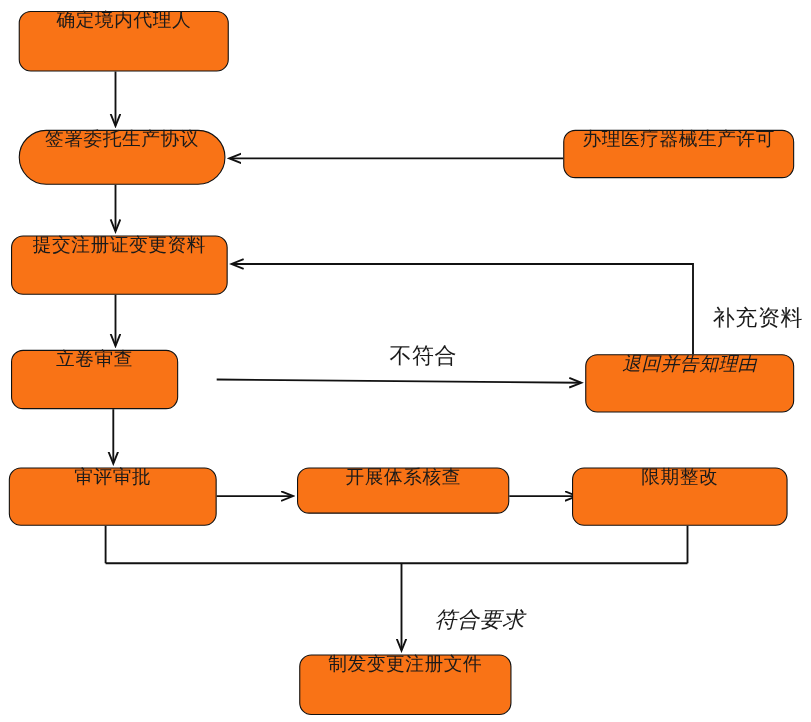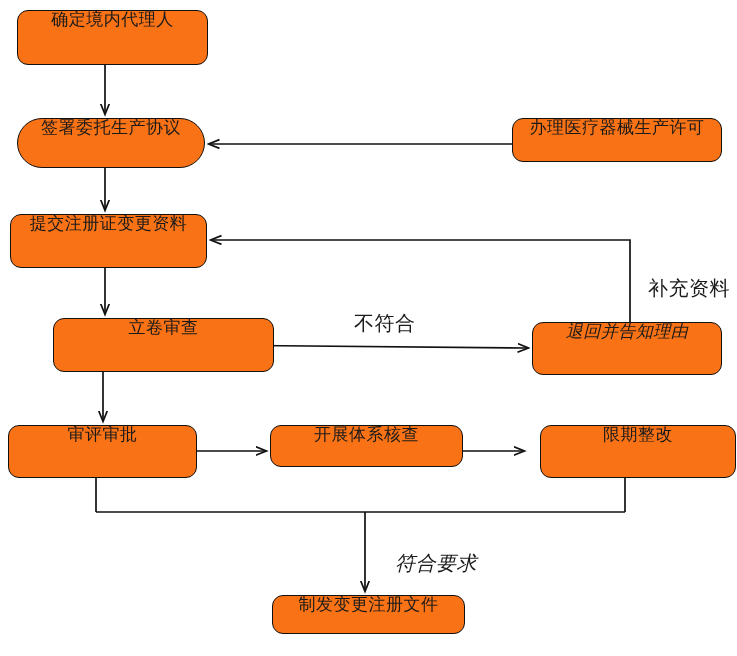--- a/index.html
+++ b/index.html
@@ -101,41 +101,41 @@
   </div>
 
   <div class="node" style="left:512px; top:118px; width:210px; height:44px;">
     <span class="node-label">办理医疗器械生产许可</span>
   </div>
 
   <div class="node" style="left:10px; top:214px; width:197px; height:54px;">
     <span class="node-label">提交注册证变更资料</span>
   </div>
 
-  <div class="node" style="left:10px; top:318px; width:221px; height:54px;margin-left:43px;">
+  <div class="node" style="left:10px; top:318px; width:152px; height:54px;">
     <span class="node-label">立卷审查</span>
   </div>
 
   <div class="node" style="left:532px; top:322px; width:190px; height:53px;font-style:italic;">
     <span class="node-label">退回并告知理由</span>
   </div>
 
   <div class="node" style="left:8px; top:425px; width:189px; height:53px;">
     <span class="node-label">审评审批</span>
   </div>
 
   <div class="node" style="left:270px; top:425px; width:193px; height:42px;">
     <span class="node-label">开展体系核查</span>
   </div>
 
-  <div class="node" style="left:540px; top:425px; width:196px; height:53px;">
+  <div class="node" style="left:520px; top:425px; width:196px; height:53px;">
     <span class="node-label">限期整改</span>
   </div>
 
-  <div class="node" style="left:272px; top:595px; width:193px; height:39px;">
+  <div class="node" style="left:272px; top:595px; width:193px; height:55px;">
     <span class="node-label">制发变更注册文件</span>
   </div>
 
   <div class="edge-label" style="left:354px; top:310px;">不符合</div>
 
   <div class="edge-label" style="left:648px; top:275px;">补充资料</div>
 
   <div class="edge-label" style="left:395px; top:550px;font-style:italic;">符合要求</div>
 
 </div>

